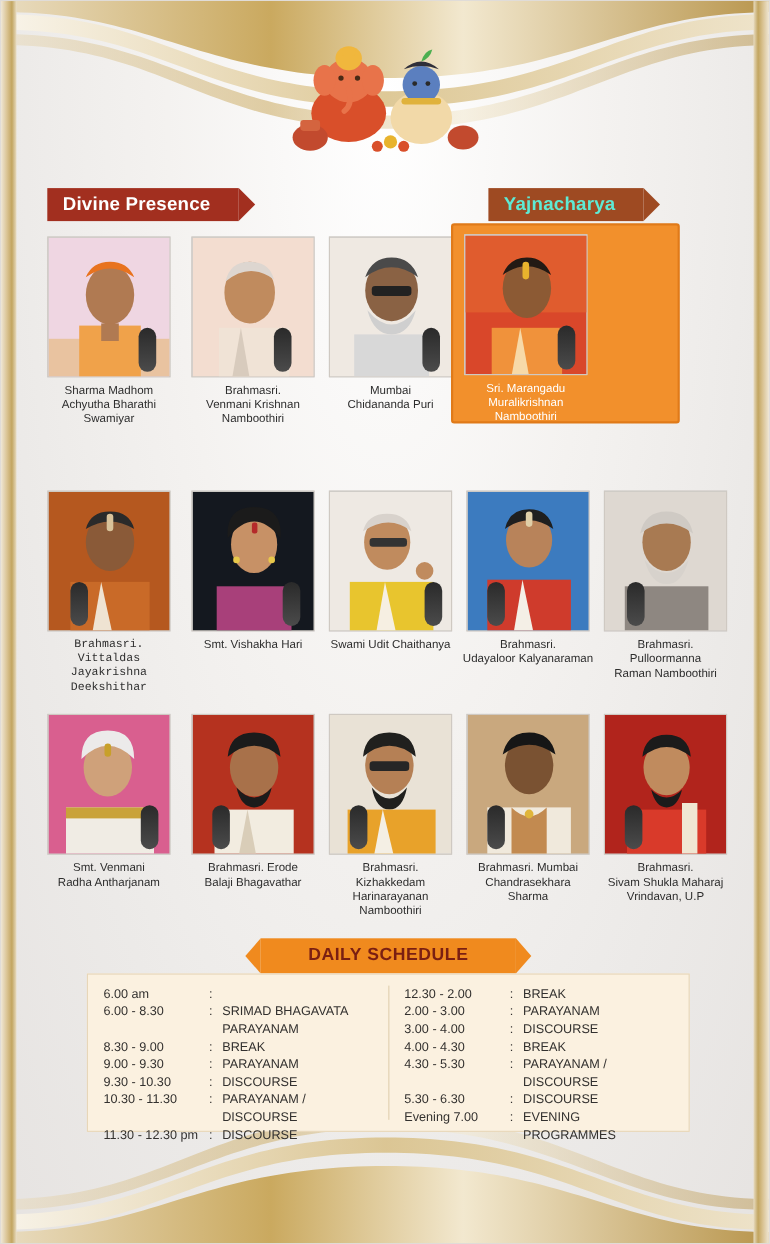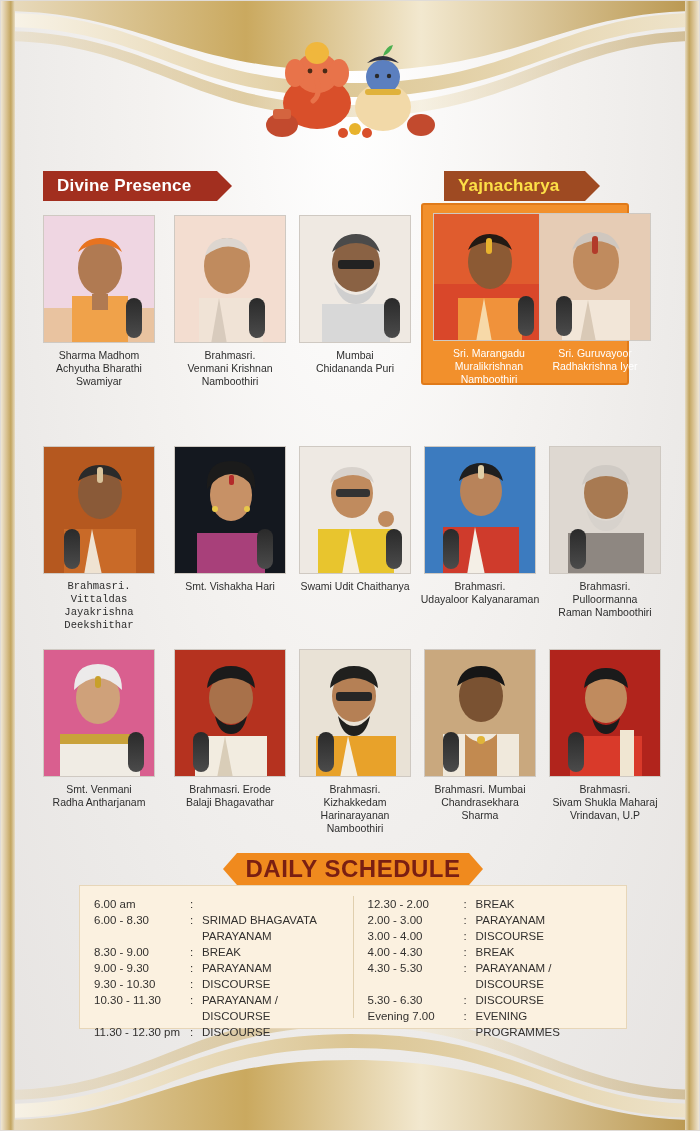--- a/index.html
+++ b/index.html
@@ -51,21 +51,21 @@
   }
   .ribbon::after {
     content: ""; position: absolute; right: -15px; top: 0;
     border-top: 15px solid transparent;
     border-bottom: 15px solid transparent;
     border-left: 15px solid currentColor;
   }
   .ribbon-divine { left: 42px; top: 170px; background: #a22f1f; color: #a22f1f; }
   .ribbon-divine span { color: #fff; }
   .ribbon-yajna { left: 443px; top: 170px; background: #9e4a22; color: #9e4a22; }
-  .ribbon-yajna span { color: #fde047; }
+  .ribbon-yajna span { color: #5eead4; }
 
   
   .card { position: absolute; }
   .photo {
     width: 112px; height: 128px;
     border: 1px solid #cfc9c2;
     overflow: hidden;
     position: relative;
     background: #cfcfcf;
   }
@@ -78,35 +78,35 @@
     width: 120px; margin-left: -4px;
     margin-top: 6px;
     text-align: center;
     font-size: 10.5px;
     line-height: 13px;
     color: #2e2e2e;
   }
 
   .yajna-box {
     position: absolute;
-    left: 420px; top: 202px;
+    left: 409px; top: 202px;
     width: 208px; height: 182px;
     background: #f2902c;
     border: 2px solid #e07a19;
     border-radius: 3px;
   }
   .yajna-box .caption { color: #ffffff; }
 
   
   .ds-ribbon {
     position: absolute; left: 236px; top: 852px;
     width: 232px; height: 32px;
     background: #f08a1e;
     color: #7a1f12;
-    font-size: 24px; font-weight: bold;
+    font-size: 16px; font-weight: bold;
     display: flex; align-items: center; justify-content: center;
     letter-spacing: .5px;
   }
   .ds-ribbon::before, .ds-ribbon::after {
     content: ""; position: absolute; top: 0;
     border-top: 16px solid transparent;
     border-bottom: 16px solid transparent;
   }
   .ds-ribbon::before { left: -14px; border-right: 14px solid #f08a1e; }
   .ds-ribbon::after { right: -14px; border-left: 14px solid #f08a1e; }
@@ -274,37 +274,20 @@
         </svg>
         <div class="mic" style="left:84px;"></div>
       </div>
       <div class="caption">
         <div>Sri. Marangadu</div>
         <div>Muralikrishnan</div>
         <div>Namboothiri</div>
       </div>
     </div>
 
-    <div class="card" style="left:116px; top:8px;">
-      <div class="photo">
-        <svg width="112" height="128" viewBox="0 0 112 128">
-          <rect width="112" height="128" fill="#e6ccb5"></rect>
-          <ellipse cx="56" cy="48" rx="23" ry="28" fill="#c08b5e"></ellipse>
-          <path d="M32,36 q24,-18 48,0 q-6,-18 -24,-18 q-18,0 -24,18Z" fill="#cfc7bf"></path>
-          <rect x="52" y="22" width="6" height="18" rx="3" fill="#b23b2a"></rect>
-          <rect x="22" y="86" width="68" height="42" fill="#f2e6d8"></rect>
-          <path d="M48,86 L56,128 L40,128 Z" fill="#d9c9b6"></path>
-        </svg>
-        <div class="mic" style="left:16px;"></div>
-      </div>
-      <div class="caption">
-        <div>Sri. Guruvayoor</div>
-        <div>Radhakrishna Iyer</div>
-      </div>
-    </div>
   </div>
 
   <div class="card" style="left:42px; top:445px;font-family:Liberation Mono, monospace;">
     <div class="photo">
       <svg width="112" height="128" viewBox="0 0 112 128">
         <rect width="112" height="128" fill="#b5581f"></rect>
         <ellipse cx="56" cy="46" rx="22" ry="26" fill="#8a5a38"></ellipse>
         <path d="M34,34 q22,-14 44,0 q-4,-16 -22,-16 q-18,0 -22,16Z" fill="#2a2a2a"></path>
         <rect x="53" y="20" width="6" height="16" rx="3" fill="#d9c39b"></rect>
         <rect x="20" y="82" width="72" height="46" fill="#c96a28"></rect>

